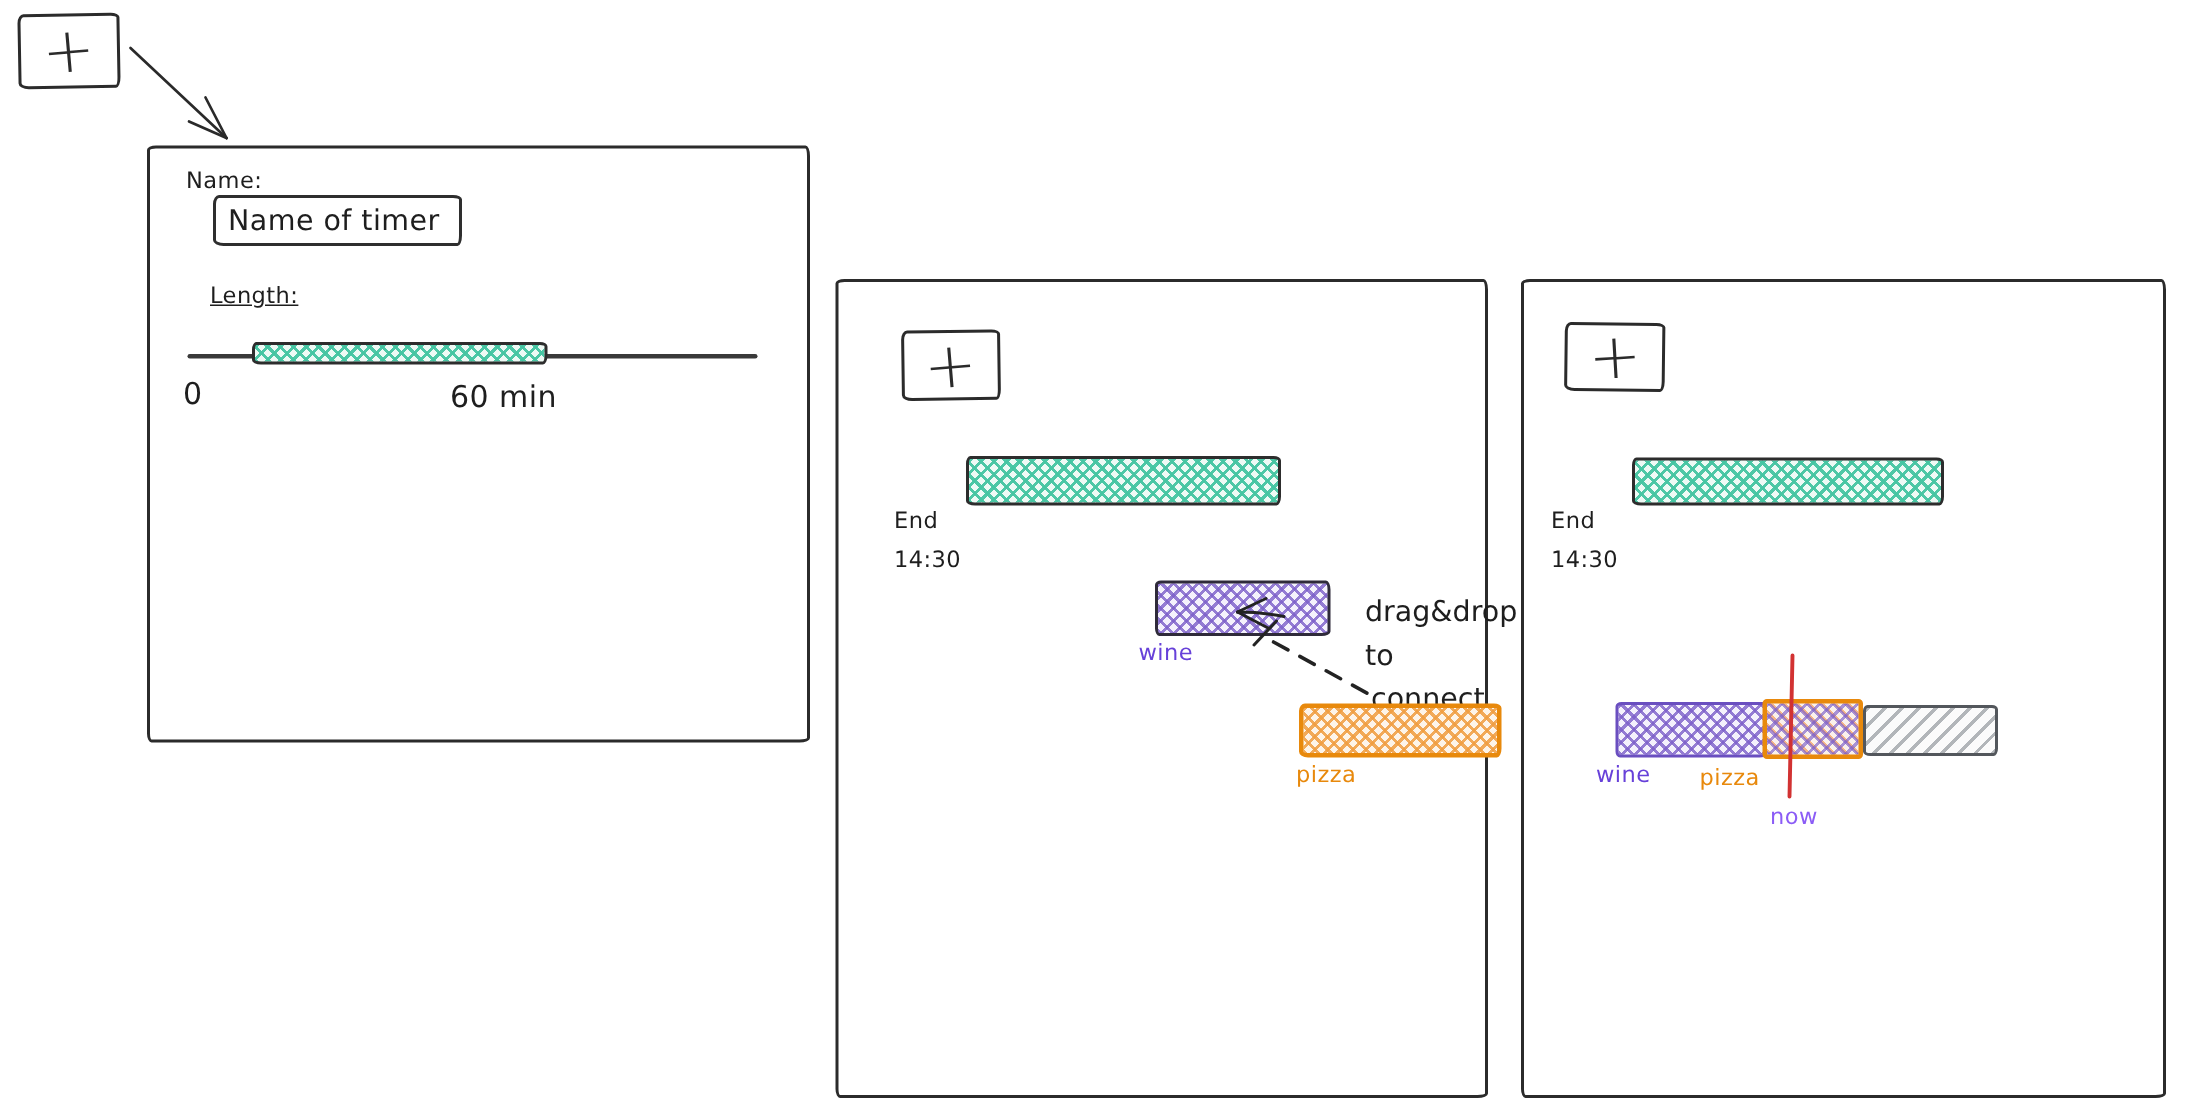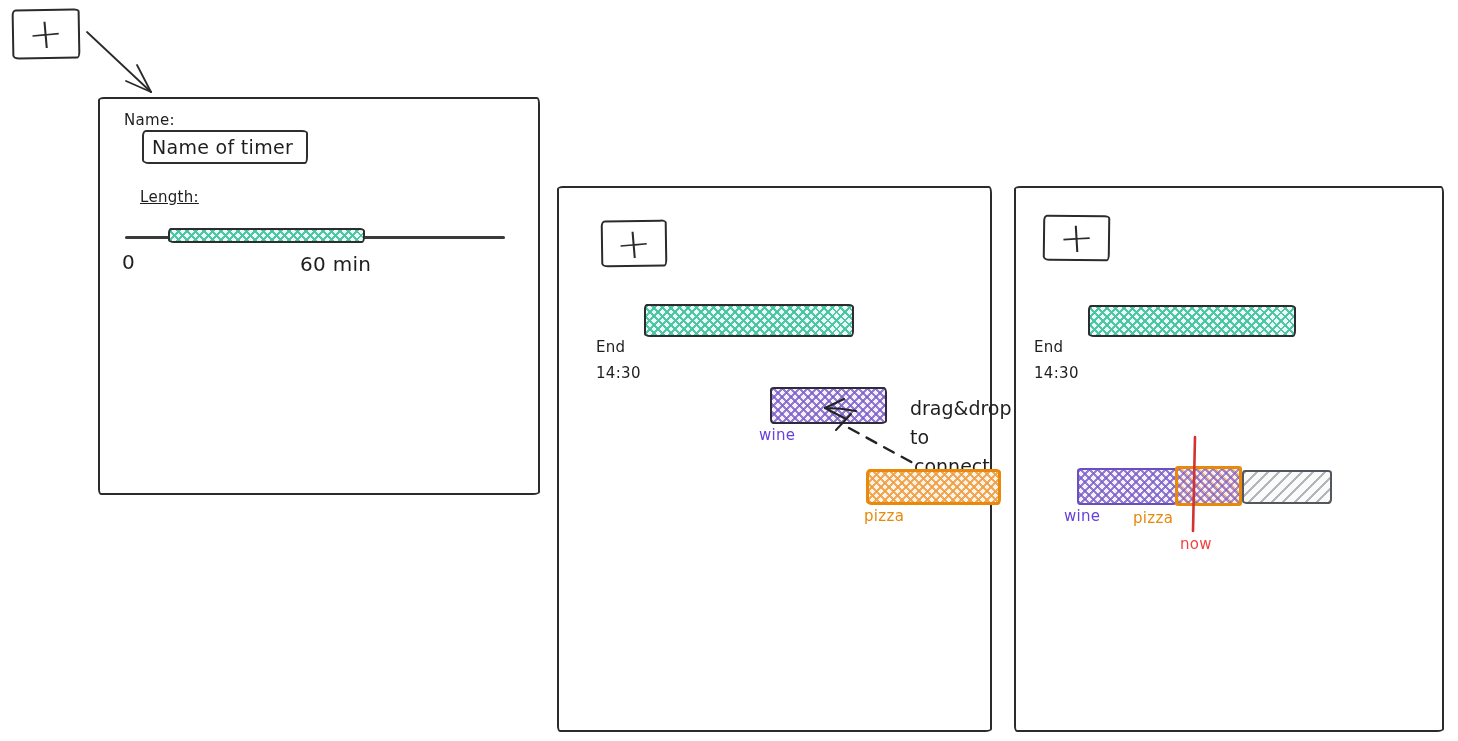--- a/index.html
+++ b/index.html
@@ -128,21 +128,21 @@
     <div class="xh-teal abs" style="left:28px;top:117px;width:204px;height:28px;"></div>
     <div class="lbl" style="left:18px;top:150px;">End</div>
     <div class="lbl" style="left:18px;top:176px;">14:30</div>
 
     <div class="xh-purple abs" style="left:17px;top:280px;width:97px;height:33px;"></div>
     <div class="xh-overlap abs" style="left:115px;top:278px;width:61px;height:34px;"></div>
     <div class="h-gray abs" style="left:182px;top:282px;width:86px;height:30px;"></div>
 
     <div class="lbl" style="left:48px;top:319px;color:#6741d9;">wine</div>
     <div class="lbl" style="left:117px;top:321px;color:#e8890c;">pizza</div>
-    <div class="lbl" style="left:164px;top:347px;color:#ef4444;">now</div>
+    <div class="lbl" style="left:164px;top:347px;color:#8b5cf6;">now</div>
 
   </div>
 
   <svg class="overlay" width="1458" height="741" viewBox="0 0 1458 741">
 
     <g stroke="#2a2a2a" stroke-width="1.8" fill="none" stroke-linecap="round">
       <path d="M87,32 L151,92"></path>
       <path d="M151,92 L126,81"></path>
       <path d="M151,92 L137,65"></path>
     </g>

